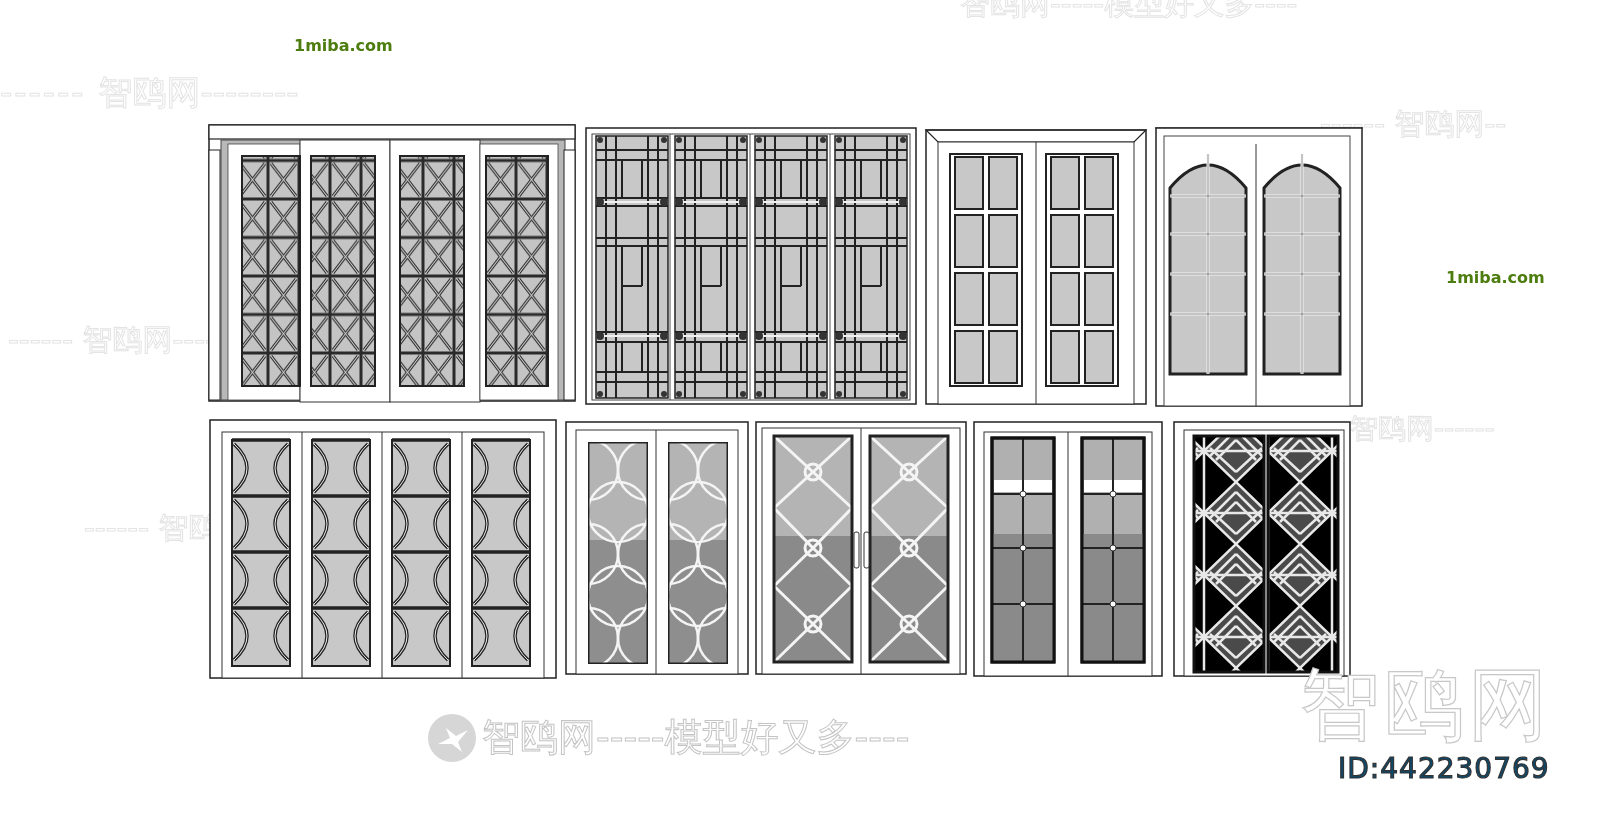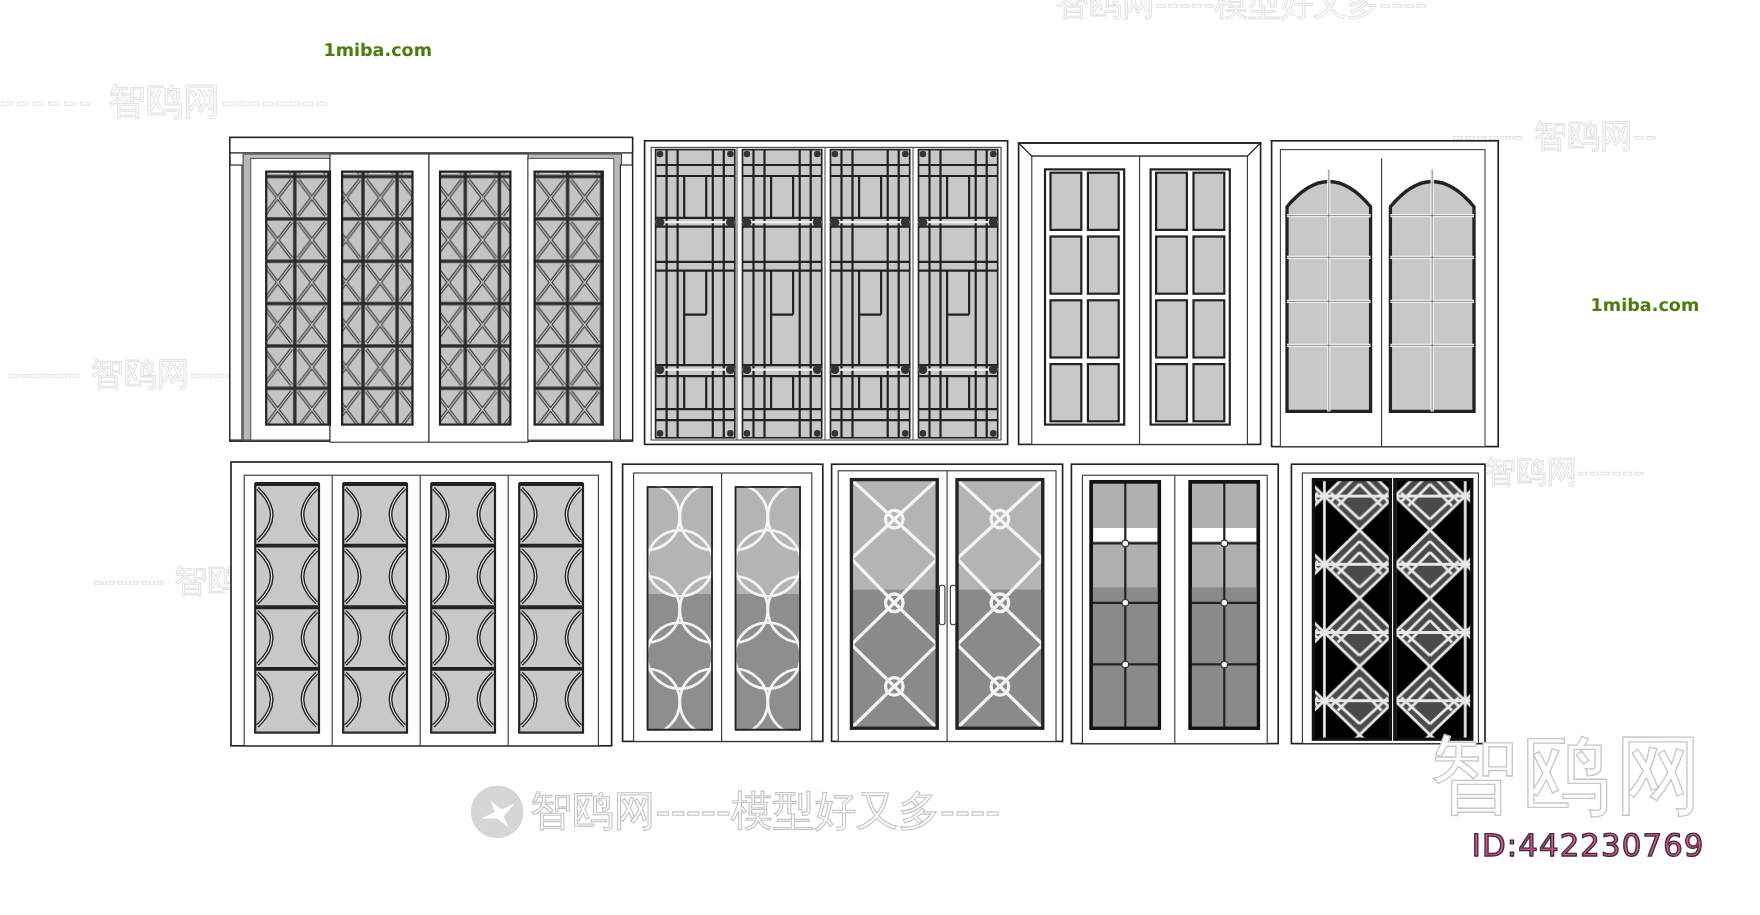--- a/index.html
+++ b/index.html
@@ -4,21 +4,21 @@
 <style>
   html, body { margin:0; padding:0; }
   body { width:1600px; height:832px; background:#ffffff; position:relative; overflow:hidden;
          font-family:"DejaVu Sans", sans-serif; }
   .wm { position:absolute; color:transparent; -webkit-text-stroke:1px #e4e4e4; white-space:nowrap;
         font-family:"DejaVu Sans", sans-serif; }
   .wm-url { color:#4d7c0f; -webkit-text-stroke:0; font-family:"DejaVu Sans", sans-serif; font-weight:bold; }
   .door { position:absolute; }
   .door svg { display:block; width:100%; height:100%; }
   .id-label { position:absolute; left:1338px; top:752px; font-size:28px; letter-spacing:1px;
-              color:#ec4899; -webkit-text-stroke:1.2px #333; font-family:"DejaVu Sans", sans-serif; }
+              color:#0c4a6e; -webkit-text-stroke:1.2px #333; font-family:"DejaVu Sans", sans-serif; }
   .big-wm { position:absolute; left:1300px; top:652px; font-size:80px; color:#fff;
             -webkit-text-stroke:1.2px #c8c8c8; letter-spacing:4px; }
   .footer-wm { position:absolute; left:428px; top:712px; font-size:38px; color:#fff;
                -webkit-text-stroke:1px #c4c4c4; white-space:nowrap; }
   .footer-logo { position:absolute; left:428px; top:714px; width:48px; height:48px; border-radius:50%;
                  background:#d6d6d6; }
   .footer-logo svg { width:48px; height:48px; }
 </style>
 </head>
 <body>

